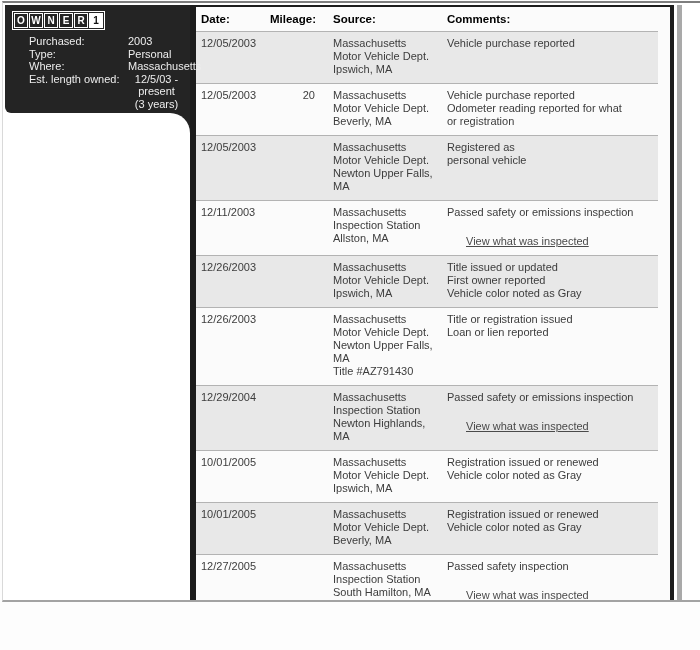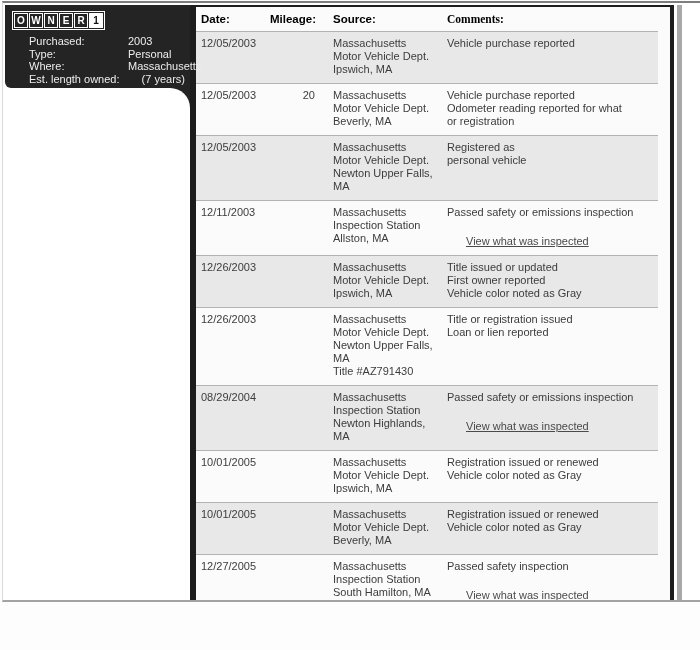--- a/index.html
+++ b/index.html
@@ -33,21 +33,21 @@
 
   
   .timeline{flex:none;width:484px;box-sizing:border-box;border-left:6px solid #1c1c1c;
             border-right:4px solid #1c1c1c;border-top:2px solid #1c1c1c;background:#fbfbfb;}
   table{border-collapse:collapse;table-layout:fixed;width:462px;}
   col.c1{width:74px;}col.c2{width:50px;}col.c3{width:120px;}col.c4{width:218px;}
   th{font-size:11.5px;font-weight:bold;color:#000;text-align:left;padding:6px 0 6px 5px;
      background:#fbfbfb;border-bottom:1px solid #b3b3b3;white-space:nowrap;}
   th.h-mileage{text-align:center;padding-right:4px;padding-left:0;}
   th.h-source{padding-left:13px;}
-  th.h-comments{padding-left:7px;font-family:Liberation Serif, serif;}
+  th.h-comments{padding-left:7px;}
   tbody tr{border-top:1px solid #b3b3b3;}
   tbody tr.shaded{background:#e8e8e8;}
   tbody tr.plain{background:#fbfbfb;}
   td{vertical-align:top;font-size:11px;line-height:13px;color:#3c3c3c;padding:5px 4px 7px 5px;}
   td.c-mileage{text-align:right;padding-right:5px;padding-left:0;}
   td.c-source{padding-left:13px;}
   td.c-comments{padding-left:7px;}
   .view-link{display:inline-block;margin-top:16px;color:#4a4a4a;text-decoration:underline;cursor:pointer;margin-left:19px;}
 
   
@@ -80,21 +80,21 @@
               <div class="owner-field">
                 <span class="ofl">Type:</span>
                 <span class="ofv">Personal</span>
               </div>
               <div class="owner-field">
                 <span class="ofl">Where:</span>
                 <span class="ofv">Massachusetts</span>
               </div>
               <div class="owner-field">
                 <span class="ofl">Est. length owned:</span>
-                <span class="ofv-wrap"><span class="ofv-block"><div>(7 years)</div></span></span>
+                <span class="ofv-wrap"><span class="ofv-block"><div>12/5/03 - present</div><div>(3 years)</div></span></span>
               </div>
             </div>
         </div>
         <div class="notch">
           <div class="notch-in"></div>
         </div>
         <div class="owner-rest"></div>
       </aside>
 
       <section class="timeline">
@@ -187,21 +187,21 @@
                   <div>Newton Upper Falls,</div>
                   <div>MA</div>
                   <div>Title #AZ791430</div>
                 </td>
     <td class="c-comments">
                   <div>Title or registration issued</div>
                   <div>Loan or lien reported</div>
                 </td>
   </tr>
               <tr class="shaded">
-    <td class="c-date">08/29/2004</td>
+    <td class="c-date">12/29/2004</td>
     <td class="c-mileage"></td>
     <td class="c-source">
                   <div>Massachusetts</div>
                   <div>Inspection Station</div>
                   <div>Newton Highlands,</div>
                   <div>MA</div>
                 </td>
     <td class="c-comments"><div>Passed safety or emissions inspection</div><a class="view-link" href="#">View what was inspected</a></td>
   </tr>
               <tr class="plain">

